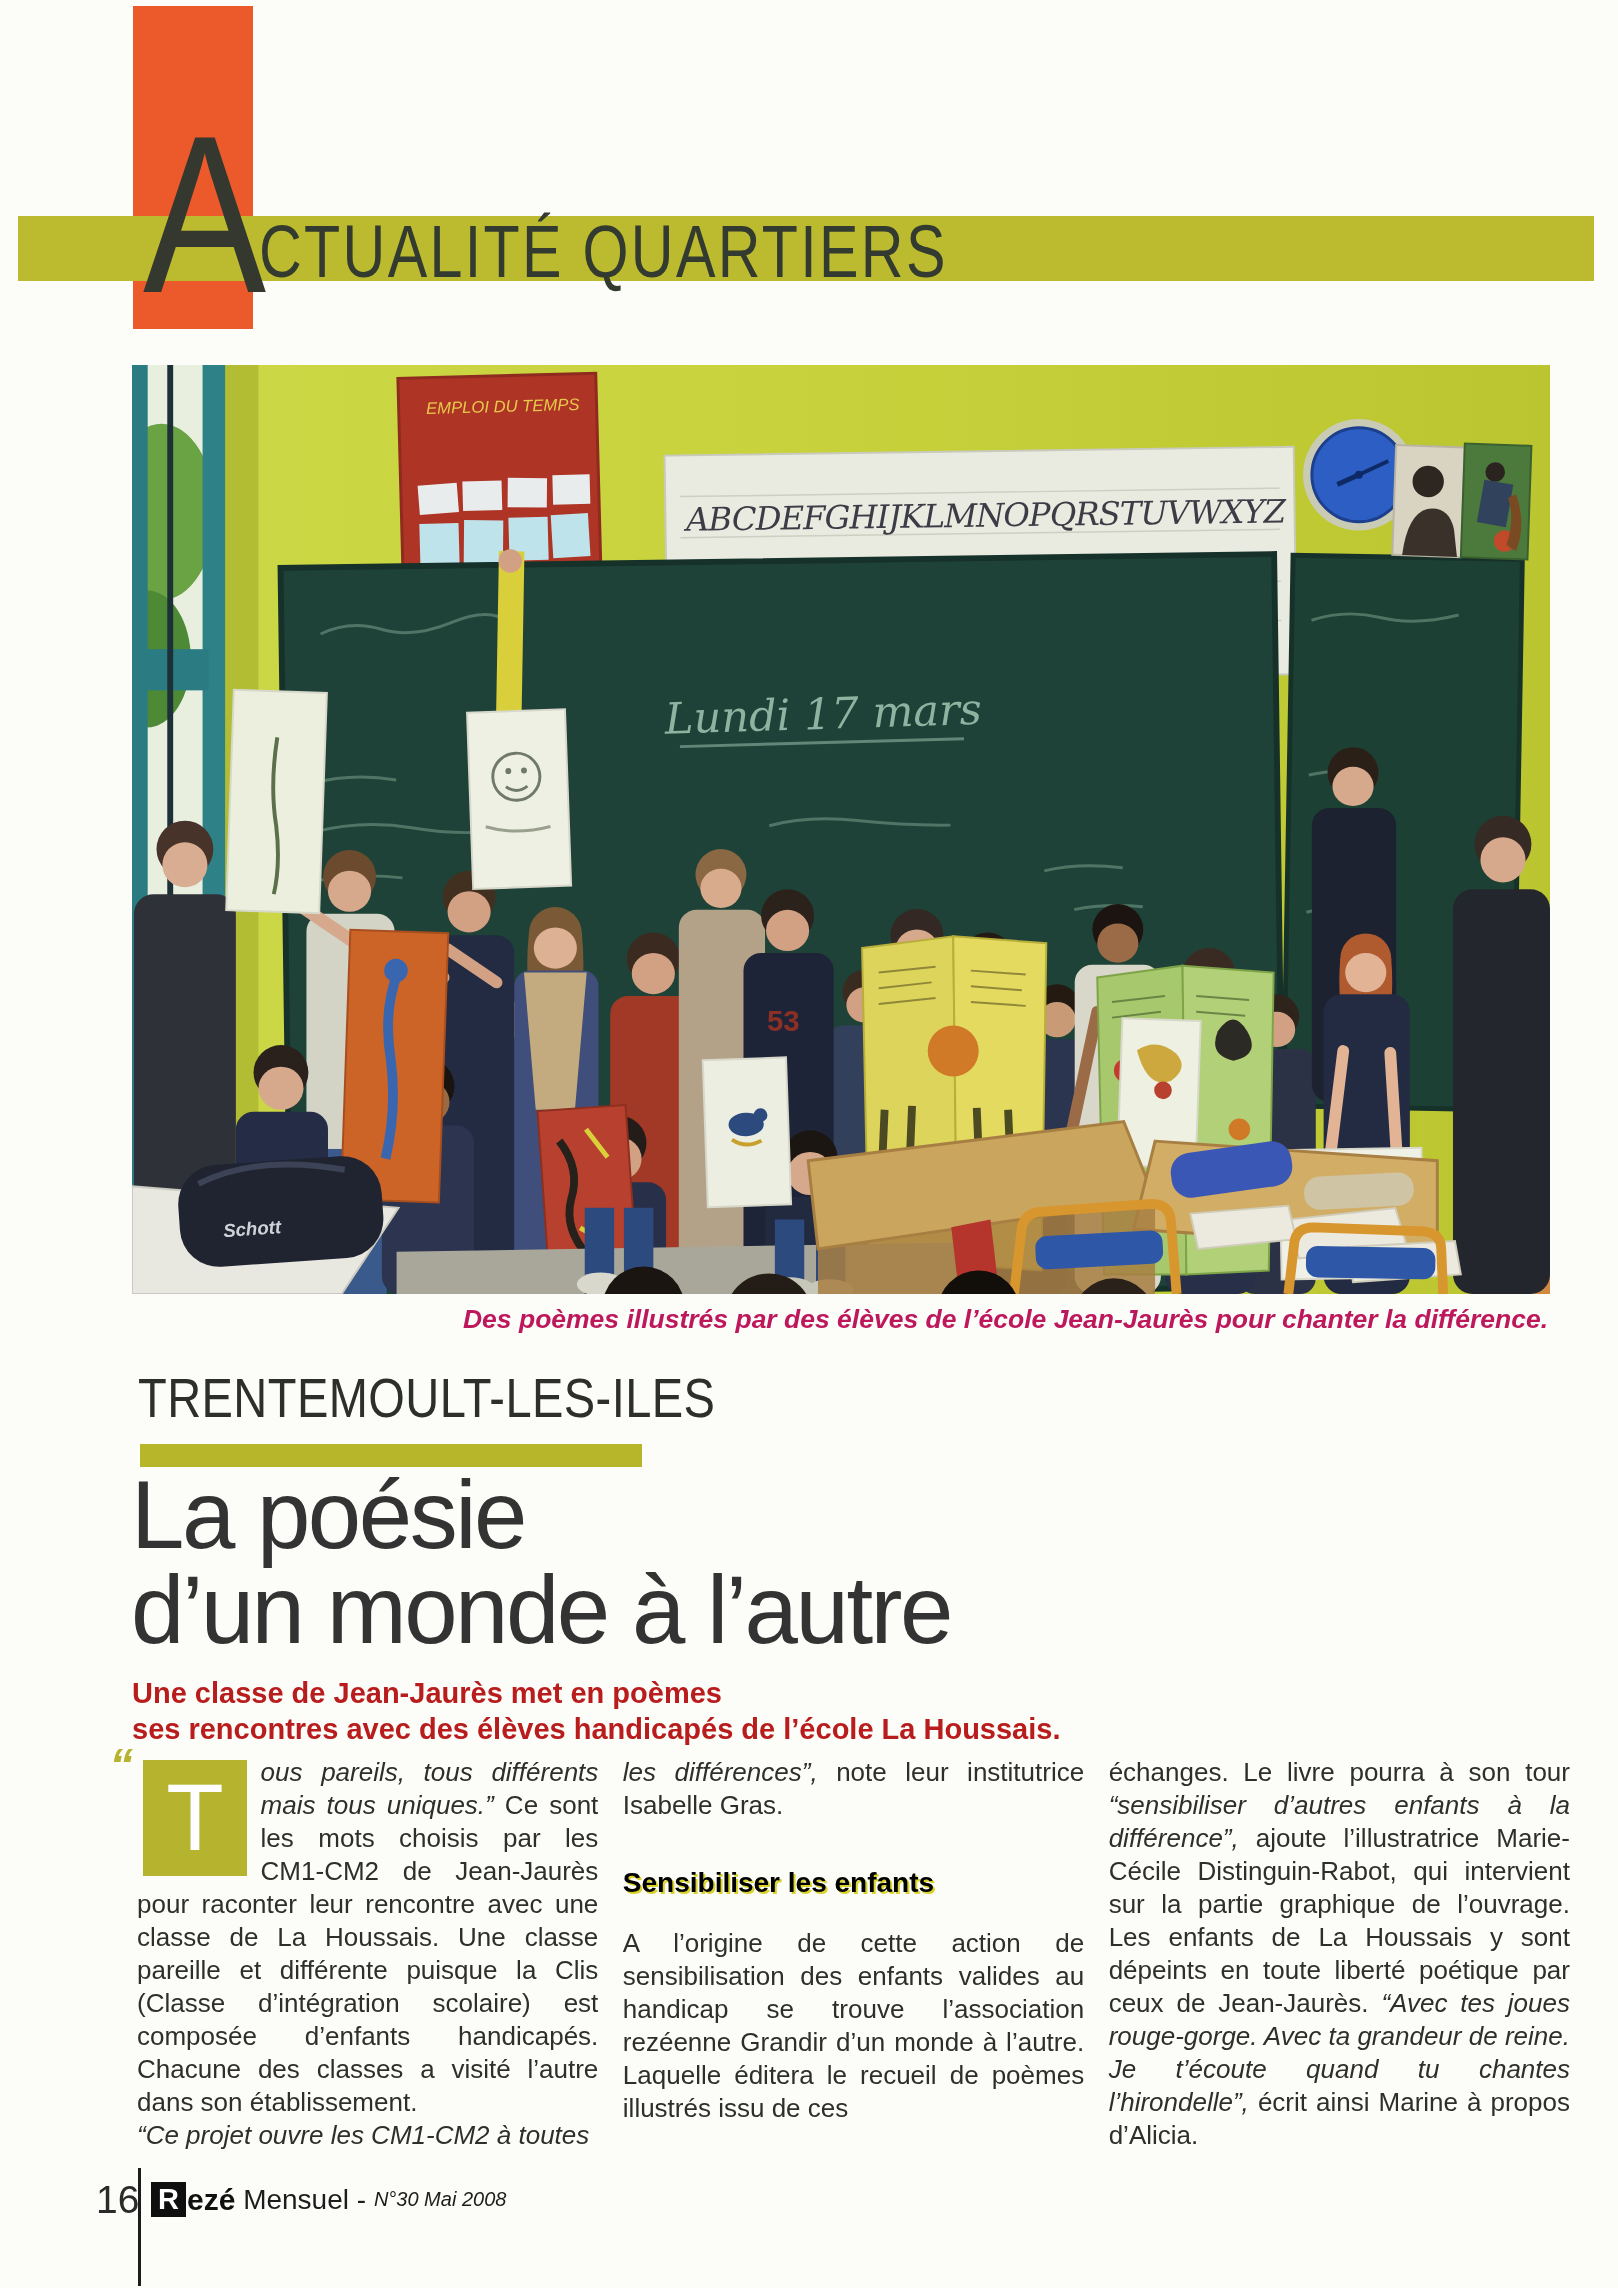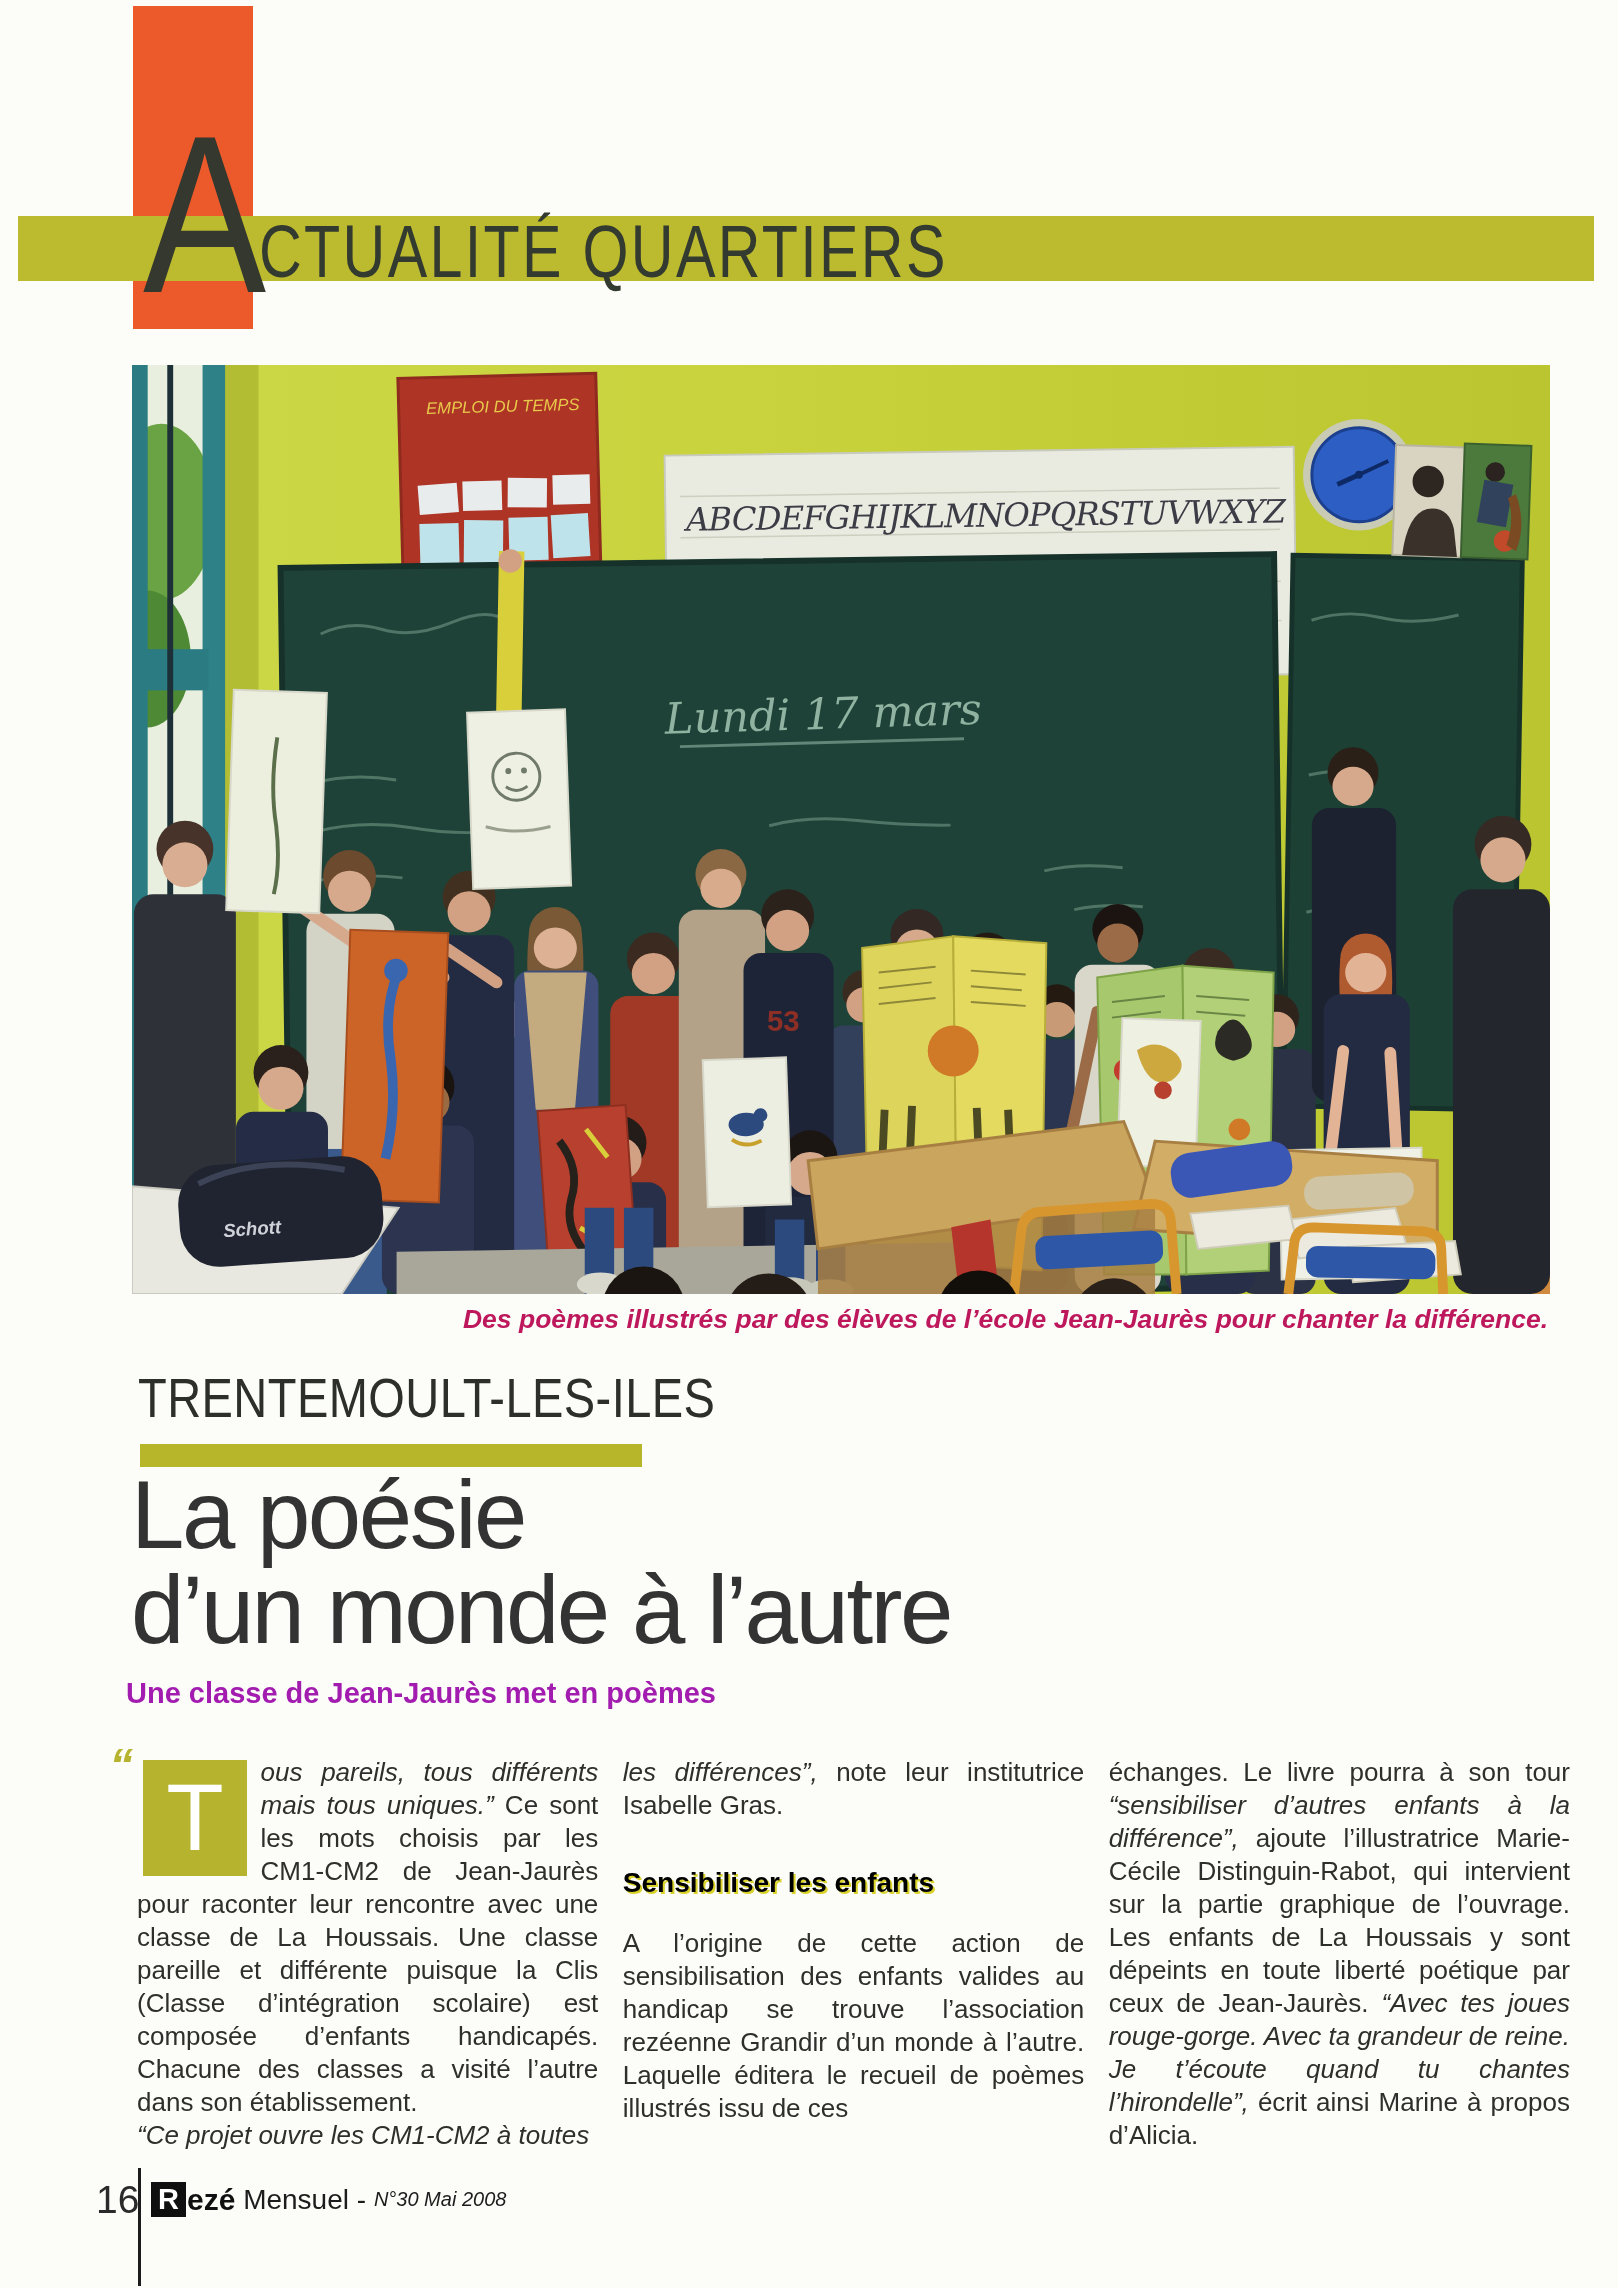--- a/index.html
+++ b/index.html
@@ -14,21 +14,21 @@
         color:#333a30;transform:scaleX(0.80);transform-origin:left top;letter-spacing:2.9px;font-weight:400;}
   
   .photo{position:absolute;left:132px;top:365px;width:1418px;height:929px;background:#c7d13b;}
   .caption{position:absolute;right:70px;top:1304px;font-size:26.5px;font-weight:bold;font-style:italic;color:#be185d;}
   
   .section-head{position:absolute;left:138px;top:1370px;font-size:56px;line-height:56px;color:#2d2f2a;
         transform:scaleX(0.84);transform-origin:left top;letter-spacing:0.5px;}
   .section-bar{position:absolute;left:140px;top:1444px;width:502px;height:22.5px;background:#b7b62b;}
   .title{position:absolute;left:131px;top:1467px;font-size:96px;line-height:95px;font-weight:300;
         color:#333333;letter-spacing:-2.5px;}
-  .subtitle{position:absolute;left:126px;top:1675px;font-size:29px;line-height:36px;font-weight:bold;color:#a21caf;}
+  .subtitle{position:absolute;left:132px;top:1675px;font-size:29px;line-height:36px;font-weight:bold;color:#b91c1c;}
   
   .columns{position:absolute;left:137px;top:1756px;width:1433px;display:flex;gap:24.5px;}
   .col{width:462px;font-size:26px;line-height:33px;text-align:justify;color:#2e2e2c;}
   .col p{margin:0;}
   .col1{position:relative;}
   .open-quote{position:absolute;left:-27.4px;top:-7.8px;font-size:47px;font-style:italic;font-weight:bold;color:#b5b32f;}
   .dropcap{float:left;width:104px;height:116px;margin:3.9px 13.7px 2px 5.9px;background:#b6b42e;
         color:#fff;display:flex;align-items:center;justify-content:center;font-size:94px;font-weight:400;}
   .it{font-style:italic;}
   .col2-heading{font-size:28px;line-height:35px;font-weight:bold;color:#000000;
@@ -469,20 +469,21 @@
   <div class="caption">Des poèmes illustrés par des élèves de l’école Jean-Jaurès pour chanter la différence.</div>
 
   <div class="section-head">TRENTEMOULT-LES-ILES</div>
   <div class="section-bar"></div>
   <div class="title">
     <div>La poésie</div>
     <div>d’un monde à l’autre</div>
   </div>
   <div class="subtitle">
     <div>Une classe de Jean-Jaurès met en poèmes</div>
+    <div>ses rencontres avec des élèves handicapés de l’école La Houssais.</div>
   </div>
 
   <div class="columns">
     <div class="col col1">
       <span class="open-quote">“</span>
       <p>
         <span class="dropcap">T</span><span class="it">ous pareils, tous différents mais tous uniques.” </span><span>Ce sont les mots choisis par les CM1-CM2 de Jean-Jaurès pour raconter leur rencontre avec une classe de La Houssais. Une classe pareille et différente puisque la Clis (Classe d’intégration scolaire) est composée d’enfants handicapés. Chacune des classes a visité l’autre dans son établissement.</span>
       </p>
       <p class="it">“Ce projet ouvre les CM1-CM2 à toutes</p>
     </div>

